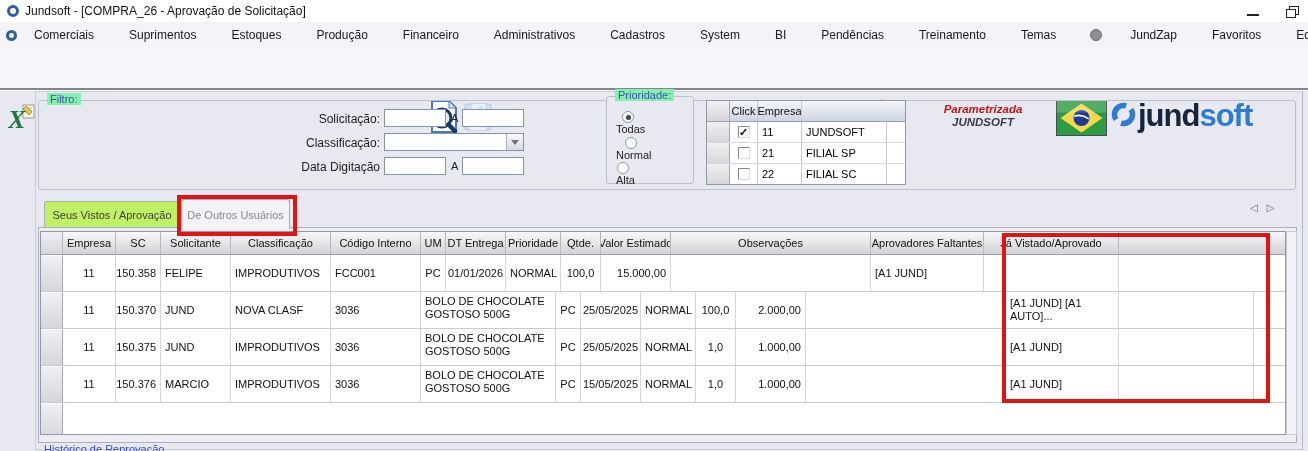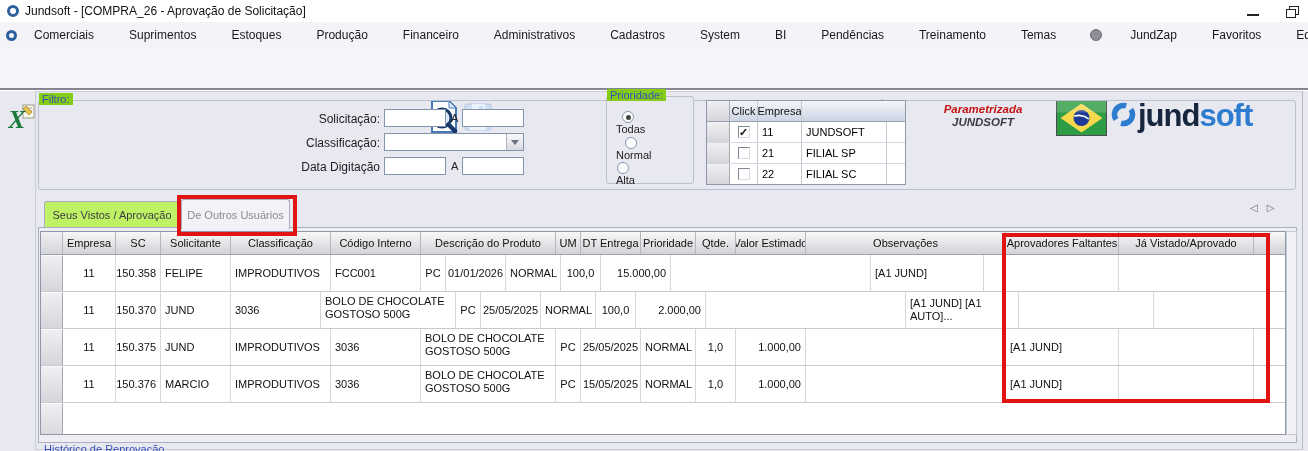--- a/index.html
+++ b/index.html
@@ -30,21 +30,21 @@
   .tbi{position:absolute;cursor:pointer;}
   .param{position:absolute;left:928px;top:55px;width:110px;text-align:center;font-style:italic;font-weight:bold;line-height:13px;font-size:11.5px;}
   .param .l2{color:#3c3c44;}
   .logo-text{position:absolute;left:1138px;top:50px;font-size:31px;font-weight:bold;letter-spacing:-1px;}
 
   
   .panel{position:absolute;left:35px;top:91px;width:1266px;height:357px;border:1px solid #ccccdc;border-right-color:#b8b8c8;background:transparent;}
 
   
   .gbox{position:absolute;border:1px solid #bcc0d2;border-radius:3px;background:transparent;}
-  .gb-label{position:absolute;top:-8px;left:0;background:#84cc16;padding:0 3px;font-size:11px;}
+  .gb-label{position:absolute;top:-8px;left:8px;background:#86efac;padding:0 3px;font-size:11px;}
 
   
   .flabel{position:absolute;font-size:12px;color:#222;width:120px;text-align:right;}
   .tinput{position:absolute;height:18px;border:1px solid #8494ac;background:#fff;box-sizing:border-box;font-size:11px;padding:0 3px;font-family:"Liberation Sans",sans-serif;}
   .rangeA{position:absolute;font-size:11px;color:#222;}
   .combo{position:absolute;height:18px;border:1px solid #8494ac;background:#fff;box-sizing:border-box;}
   .combo .dd{position:absolute;right:0;top:0;width:16px;height:16px;background:linear-gradient(#fafafc,#d8d8e0);border-left:1px solid #aab0c0;display:flex;align-items:center;justify-content:center;}
   .combo .dd i{width:0;height:0;border-left:4px solid transparent;border-right:4px solid transparent;border-top:5px solid #6a7080;}
 
   
@@ -306,21 +306,20 @@
 
 <div class="tabpage"></div>
 <div class="grid">
   <div class="ghead">
       <div class="gh" style="width: 22px; flex: 0 0 auto; background: linear-gradient(rgb(240, 240, 243), rgb(213, 213, 219));"></div>
       <div class="gh" style="width: 53px; flex: 0 0 auto;">Empresa</div>
       <div class="gh" style="width: 45px; flex: 0 0 auto;">SC</div>
       <div class="gh" style="width: 70px; flex: 0 0 auto;">Solicitante</div>
       <div class="gh" style="width: 100px; flex: 0 0 auto;">Classificação</div>
       <div class="gh" style="width: 90px; flex: 0 0 auto;">Código Interno</div>
-      <div class="gh" style="width: 135px; flex: 0 0 auto;">Descrição do Produto</div>
       <div class="gh" style="width: 25px; flex: 0 0 auto;">UM</div>
       <div class="gh" style="width: 60px; flex: 0 0 auto;">DT Entrega</div>
       <div class="gh" style="width: 55px; flex: 0 0 auto;">Prioridade</div>
       <div class="gh" style="width: 40px; flex: 0 0 auto;">Qtde.</div>
       <div class="gh" style="width: 70px; flex: 0 0 auto;">Valor Estimado</div>
       <div class="gh" style="width: 200px; flex: 0 0 auto;">Observações</div>
       <div class="gh" style="width: 113px; flex: 0 0 auto;">Aprovadores Faltantes</div>
       <div class="gh" style="width: 135px; flex: 0 0 auto;">Já Vistado/Aprovado</div>
       <div class="gh g-trail"></div>
     </div>
@@ -340,20 +339,21 @@
         <div class="gc al" style="width: 200px; flex: 0 0 auto;"></div>
         <div class="gc al" style="width: 113px; flex: 0 0 auto;">[A1 JUND]</div>
         <div class="gc al" style="width: 135px; flex: 0 0 auto;"></div>
         <div class="gc g-trail"></div>
       </div>
       <div class="grow">
         <div class="g-ind"></div>
         <div class="gc ac" style="width: 53px; flex: 0 0 auto;">11</div>
         <div class="gc ar" style="width: 45px; flex: 0 0 auto;">150.370</div>
         <div class="gc al" style="width: 70px; flex: 0 0 auto;">JUND</div>
+        <div class="gc al" style="width: 100px; flex: 0 0 auto;">NOVA CLASF</div>
         <div class="gc al" style="width: 90px; flex: 0 0 auto;">3036</div>
         <div class="gc al top" style="width: 135px; flex: 0 0 auto;">BOLO DE CHOCOLATE GOSTOSO 500G</div>
         <div class="gc ac" style="width: 25px; flex: 0 0 auto;">PC</div>
         <div class="gc ac" style="width: 60px; flex: 0 0 auto;">25/05/2025</div>
         <div class="gc al" style="width: 55px; flex: 0 0 auto;">NORMAL</div>
         <div class="gc ac" style="width: 40px; flex: 0 0 auto;">100,0</div>
         <div class="gc ar" style="width: 70px; flex: 0 0 auto;">2.000,00</div>
         <div class="gc al" style="width: 200px; flex: 0 0 auto;"></div>
         <div class="gc al" style="width: 113px; flex: 0 0 auto;">[A1 JUND] [A1 AUTO]...</div>
         <div class="gc al" style="width: 135px; flex: 0 0 auto;"></div>

